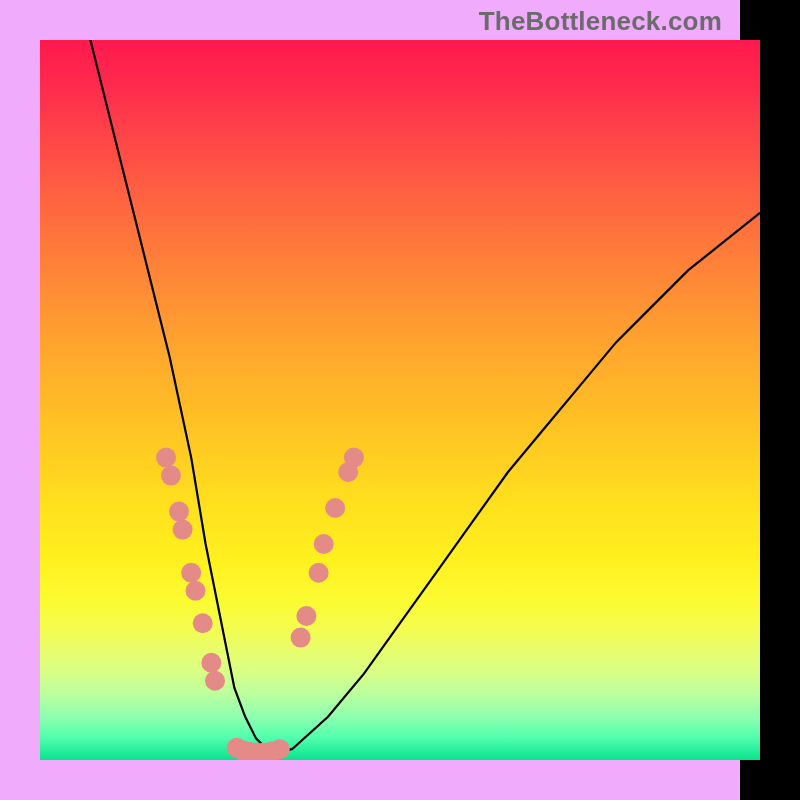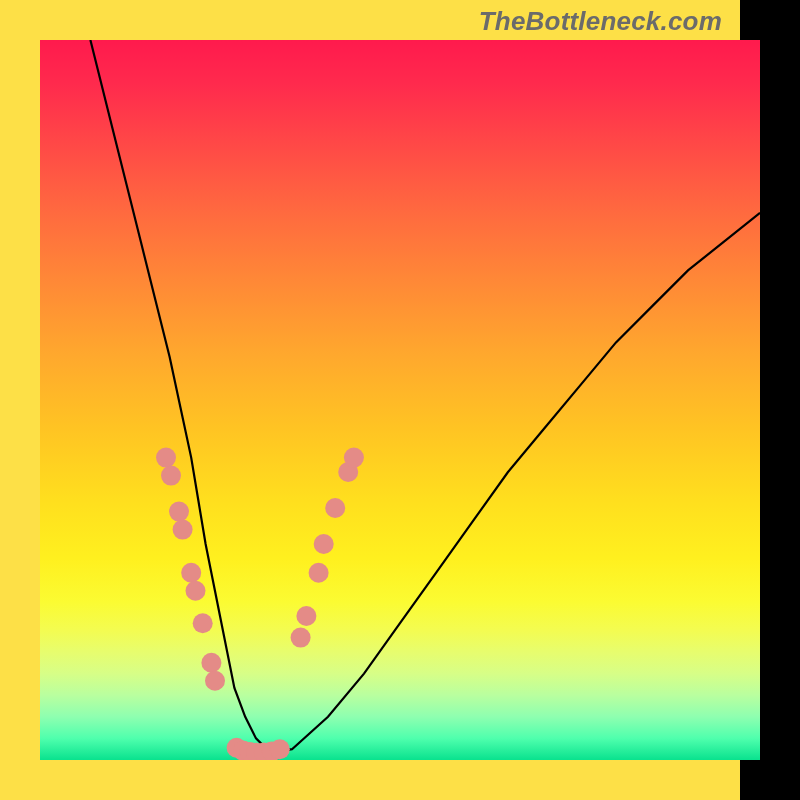--- a/index.html
+++ b/index.html
@@ -9,22 +9,21 @@
     height: 800px;
     overflow: hidden;
     background: #000;
   }
   .frame {
     position: absolute;
     top: 0;
     left: 0;
     width: 740px;
     height: 800px;
-    background: #fde047;
-    font-style: italic;
+    background: #f0abfc;
   }
   .plot-area {
     position: absolute;
     top: 40px;
     left: 40px;
     width: 720px;
     height: 720px;
     background: linear-gradient(to bottom,
       #ff1a4d 0%,
       #ff2a4d 6%,

